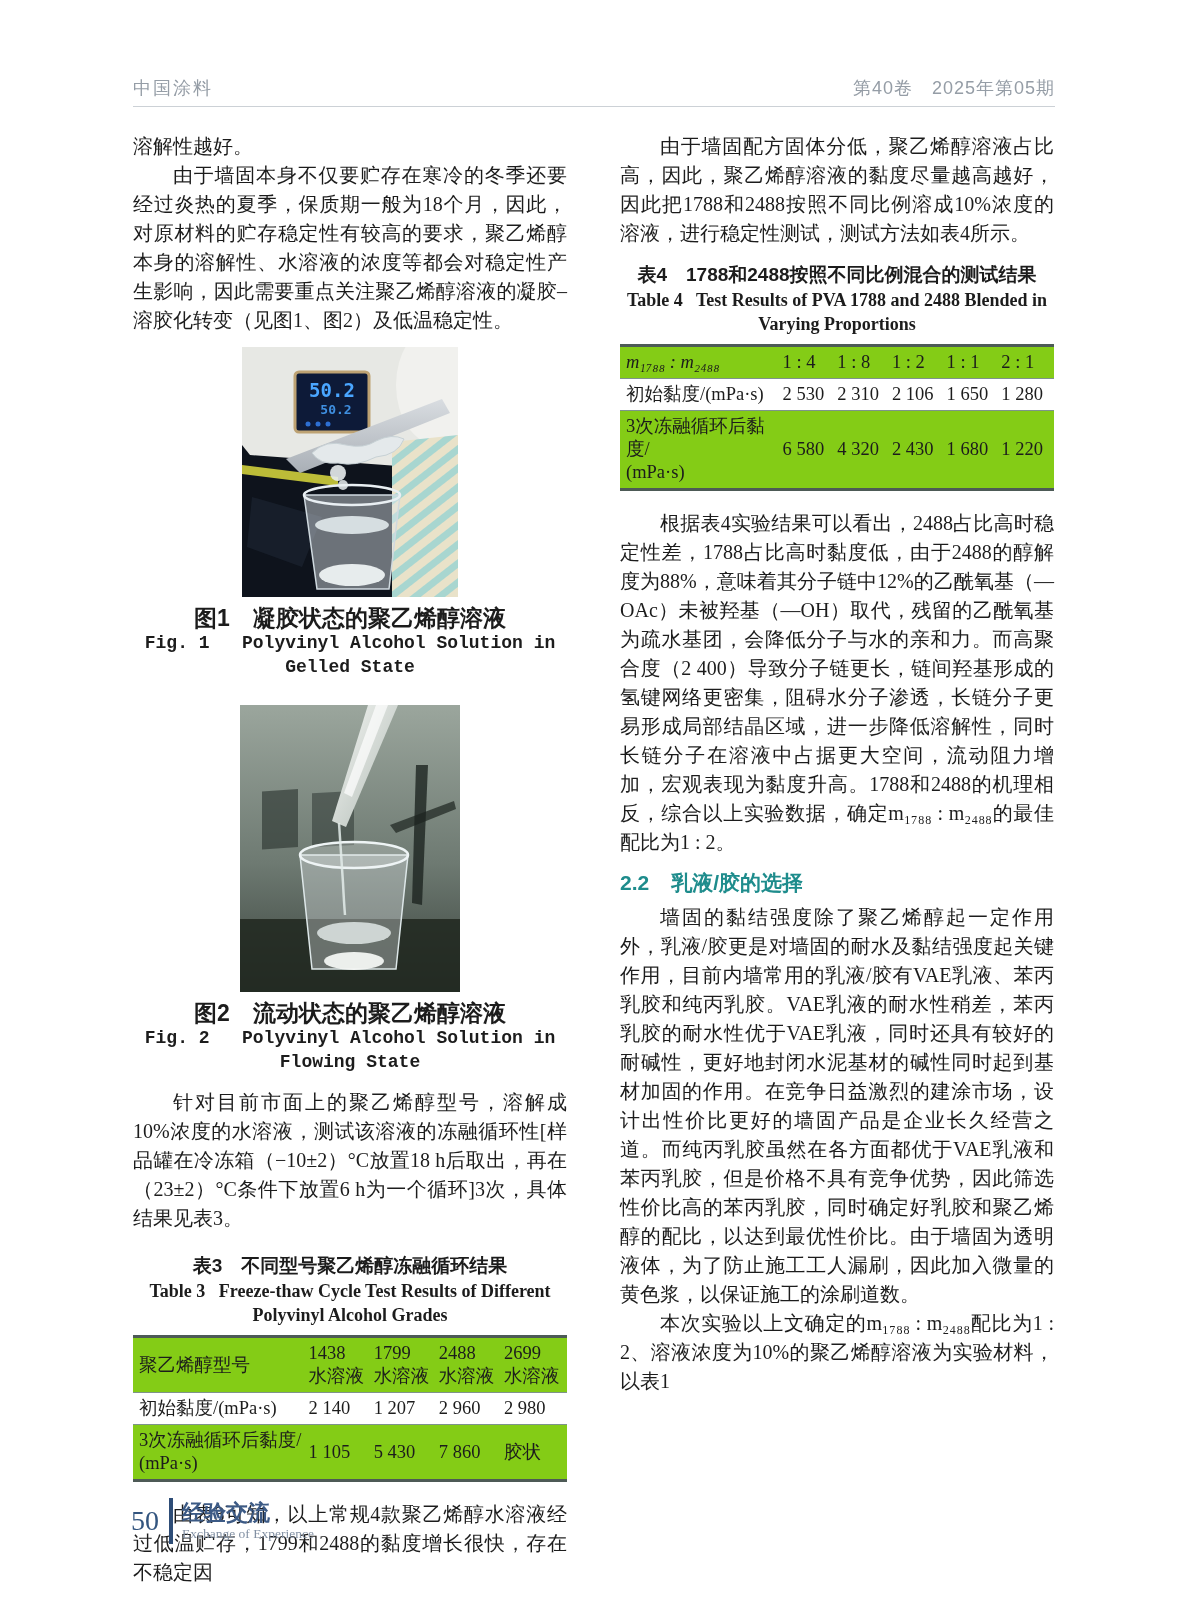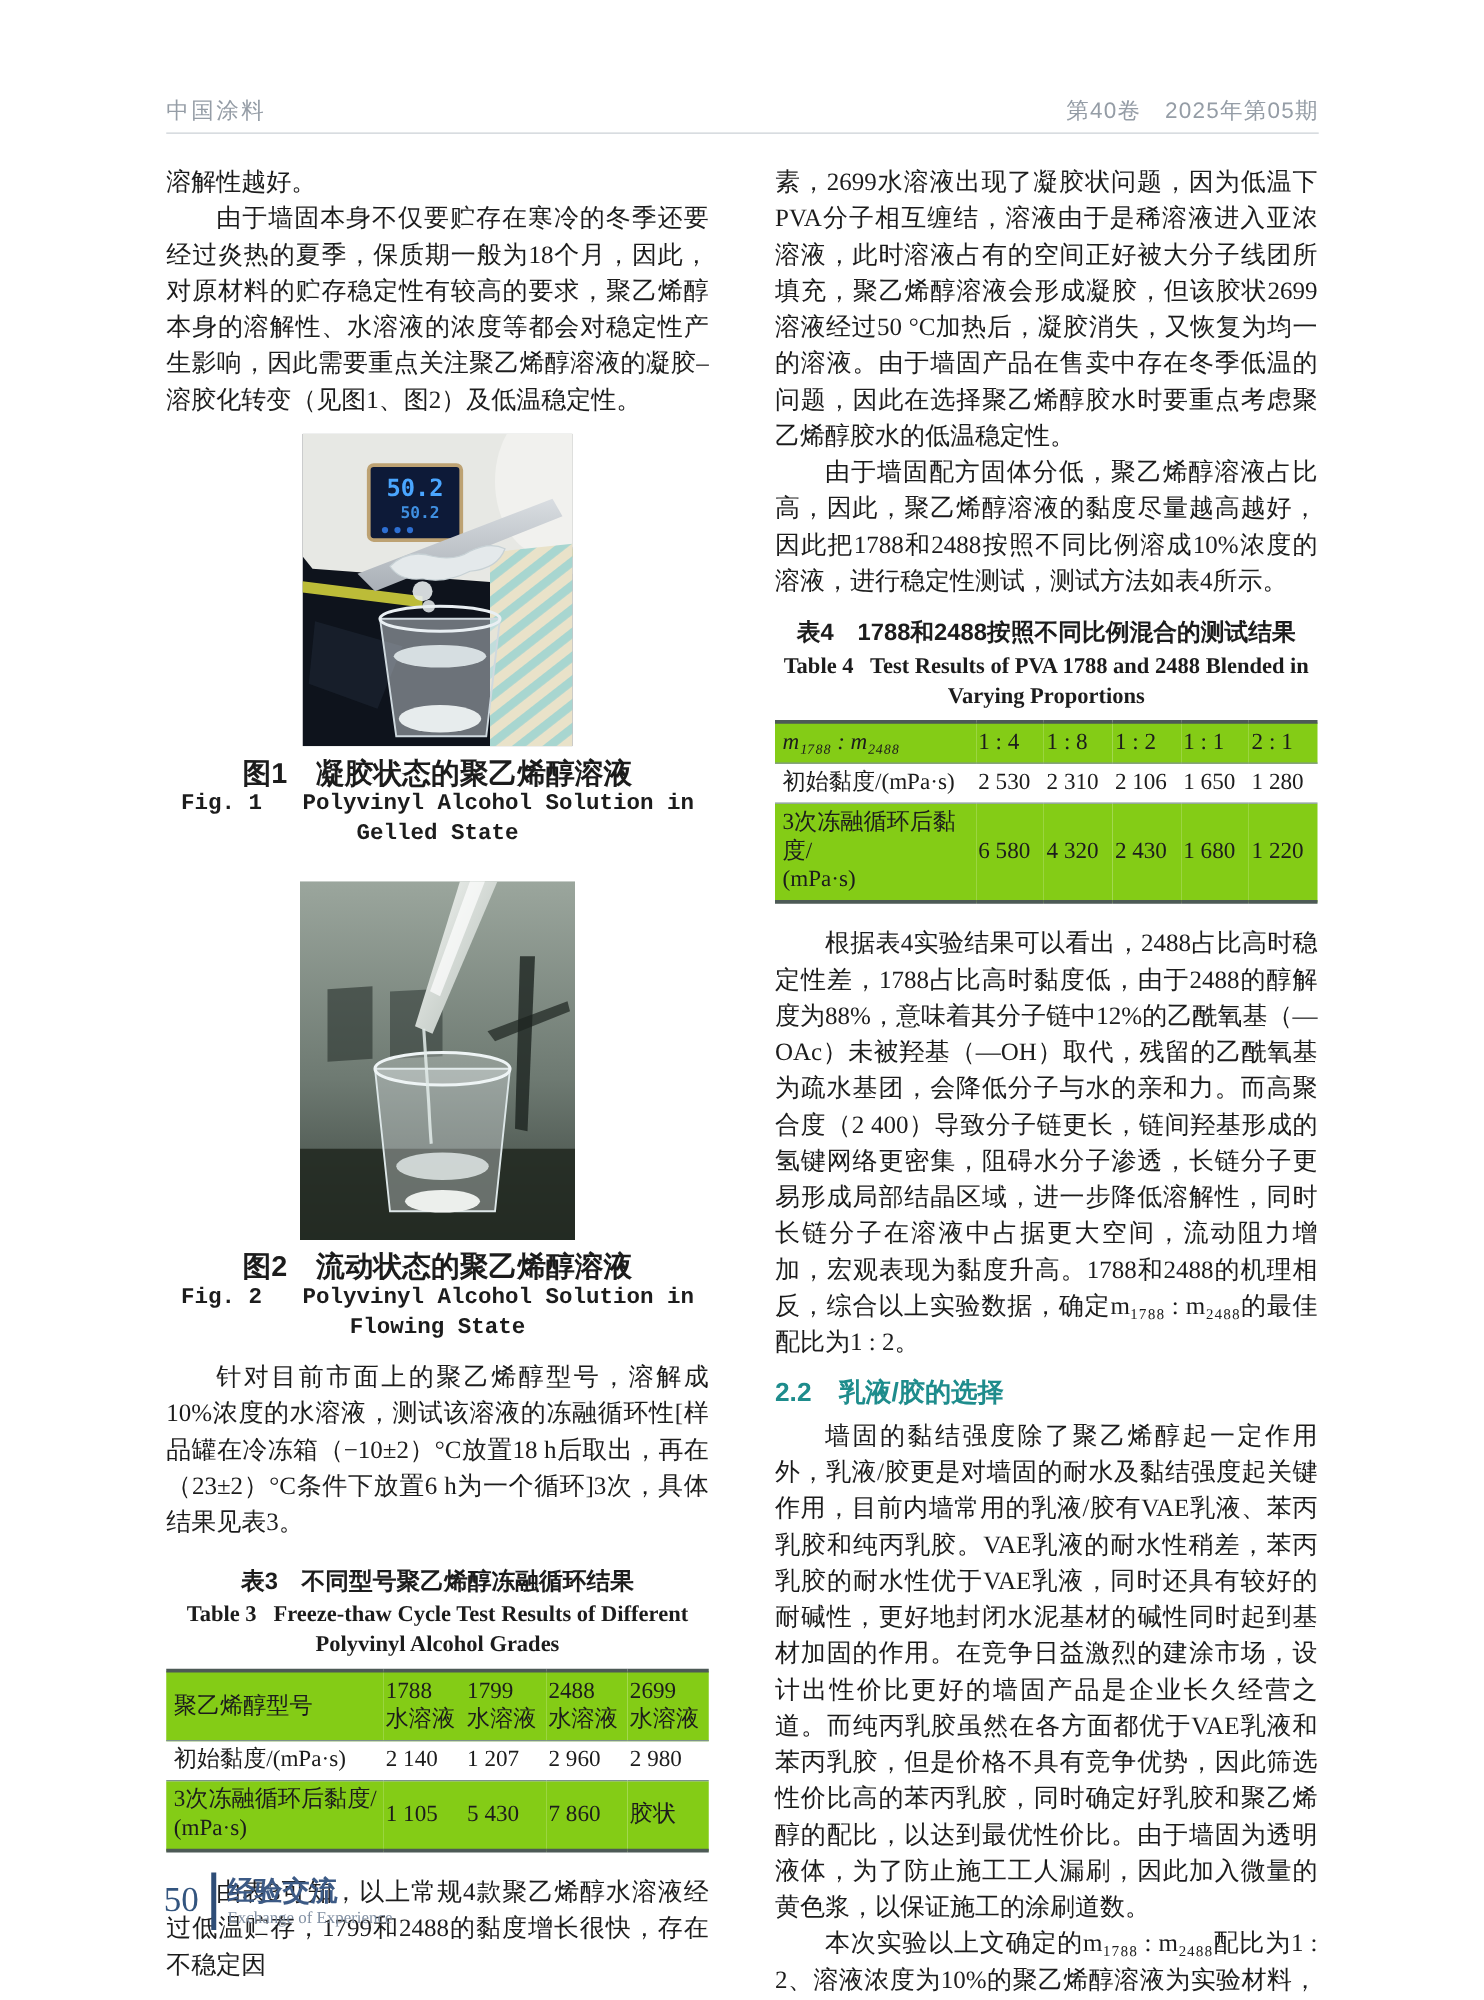--- a/index.html
+++ b/index.html
@@ -144,21 +144,21 @@
 
     <p class="tbl-title-cn">表3　不同型号聚乙烯醇冻融循环结果</p>
     <p class="tbl-title-en">Table 3   Freeze-thaw Cycle Test Results of Different</p>
     <p class="tbl-title-en">Polyvinyl Alcohol Grades</p>
 
     <table class="datatbl">
       <tbody>
           <tr class="stripe">
         <th class="lab" style="width:40%">聚乙烯醇型号</th>
         <th>
-          <span class="th-top">1788</span>
+          <span class="th-top">1438</span>
           <span class="th-bot">水溶液</span>
         </th>
         <th>
           <span class="th-top">1799</span>
           <span class="th-bot">水溶液</span>
         </th>
         <th>
           <span class="th-top">2488</span>
           <span class="th-bot">水溶液</span>
         </th>
@@ -183,21 +183,20 @@
         <td>胶状</td>
       </tr>
     </tbody>
       </table>
 
     <div class="spacer18"></div>
     <p class="body indent">由表3可知，以上常规4款聚乙烯醇水溶液经过低温贮存，1799和2488的黏度增长很快，存在不稳定因</p>
   </div>
 
   <div class="col" id="colR">
-    <p class="body">素，2699水溶液出现了凝胶状问题，因为低温下PVA分子相互缠结，溶液由于是稀溶液进入亚浓溶液，此时溶液占有的空间正好被大分子线团所填充，聚乙烯醇溶液会形成凝胶，但该胶状2699溶液经过50 °C加热后，凝胶消失，又恢复为均一的溶液。由于墙固产品在售卖中存在冬季低温的问题，因此在选择聚乙烯醇胶水时要重点考虑聚乙烯醇胶水的低温稳定性。</p>
     <p class="body indent">由于墙固配方固体分低，聚乙烯醇溶液占比高，因此，聚乙烯醇溶液的黏度尽量越高越好，因此把1788和2488按照不同比例溶成10%浓度的溶液，进行稳定性测试，测试方法如表4所示。</p>
 
     <p class="tbl-title-cn" style="margin-top:14px">表4　1788和2488按照不同比例混合的测试结果</p>
     <p class="tbl-title-en">Table 4   Test Results of PVA 1788 and 2488 Blended in</p>
     <p class="tbl-title-en">Varying Proportions</p>
 
     <table class="datatbl">
       <tbody>
           <tr class="stripe">
         <th class="lab mrow" style="width:37%">m₁₇₈₈ : m₂₄₈₈</th>

